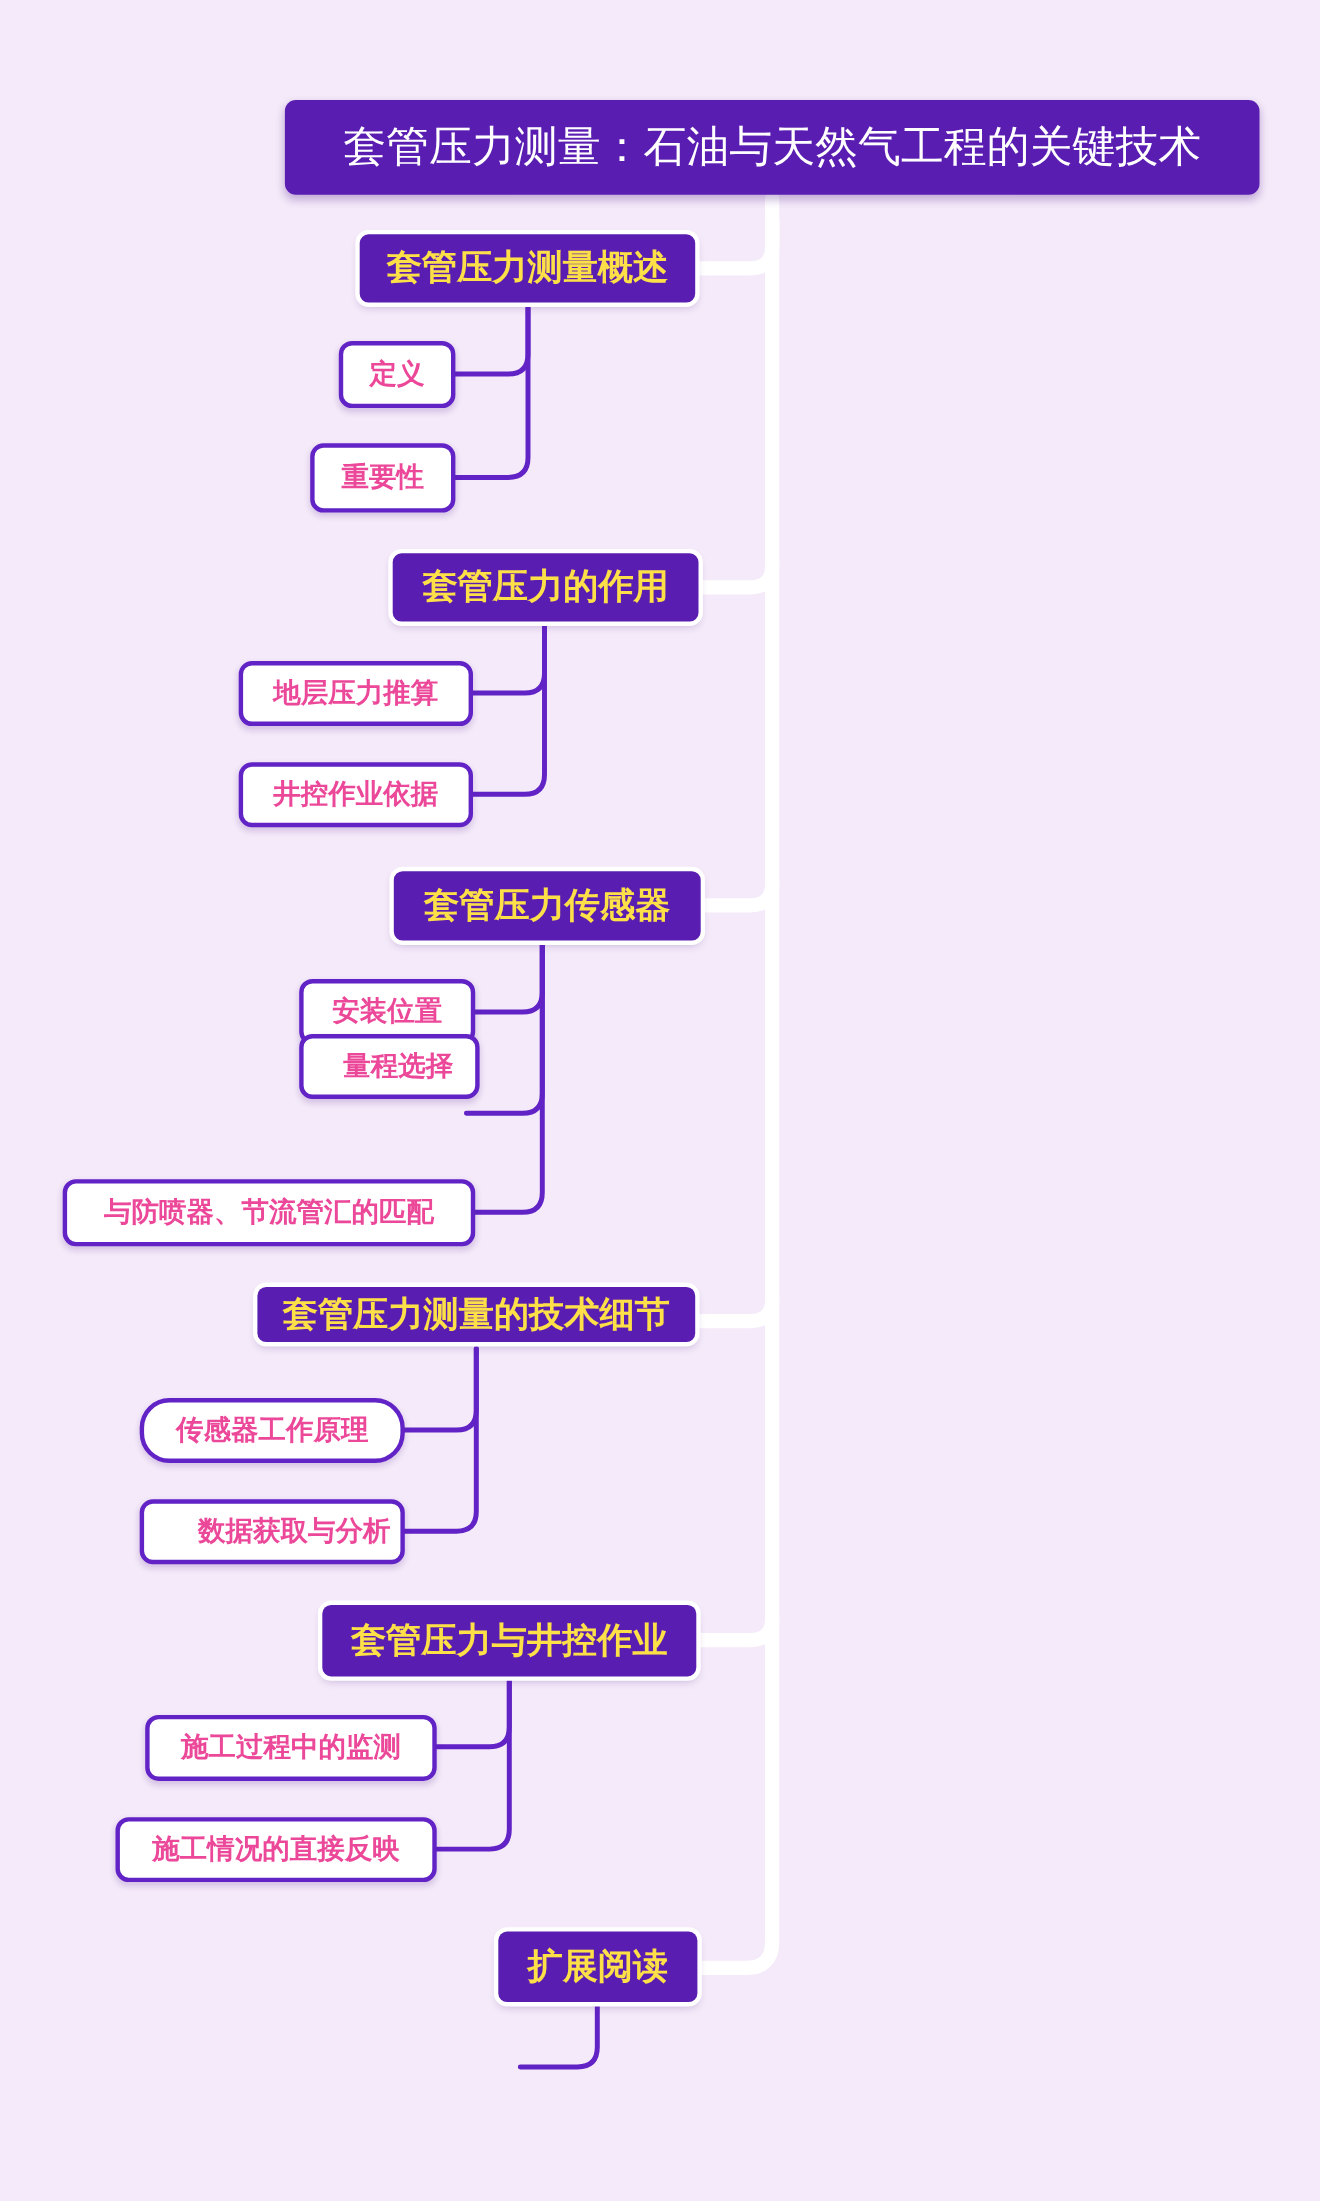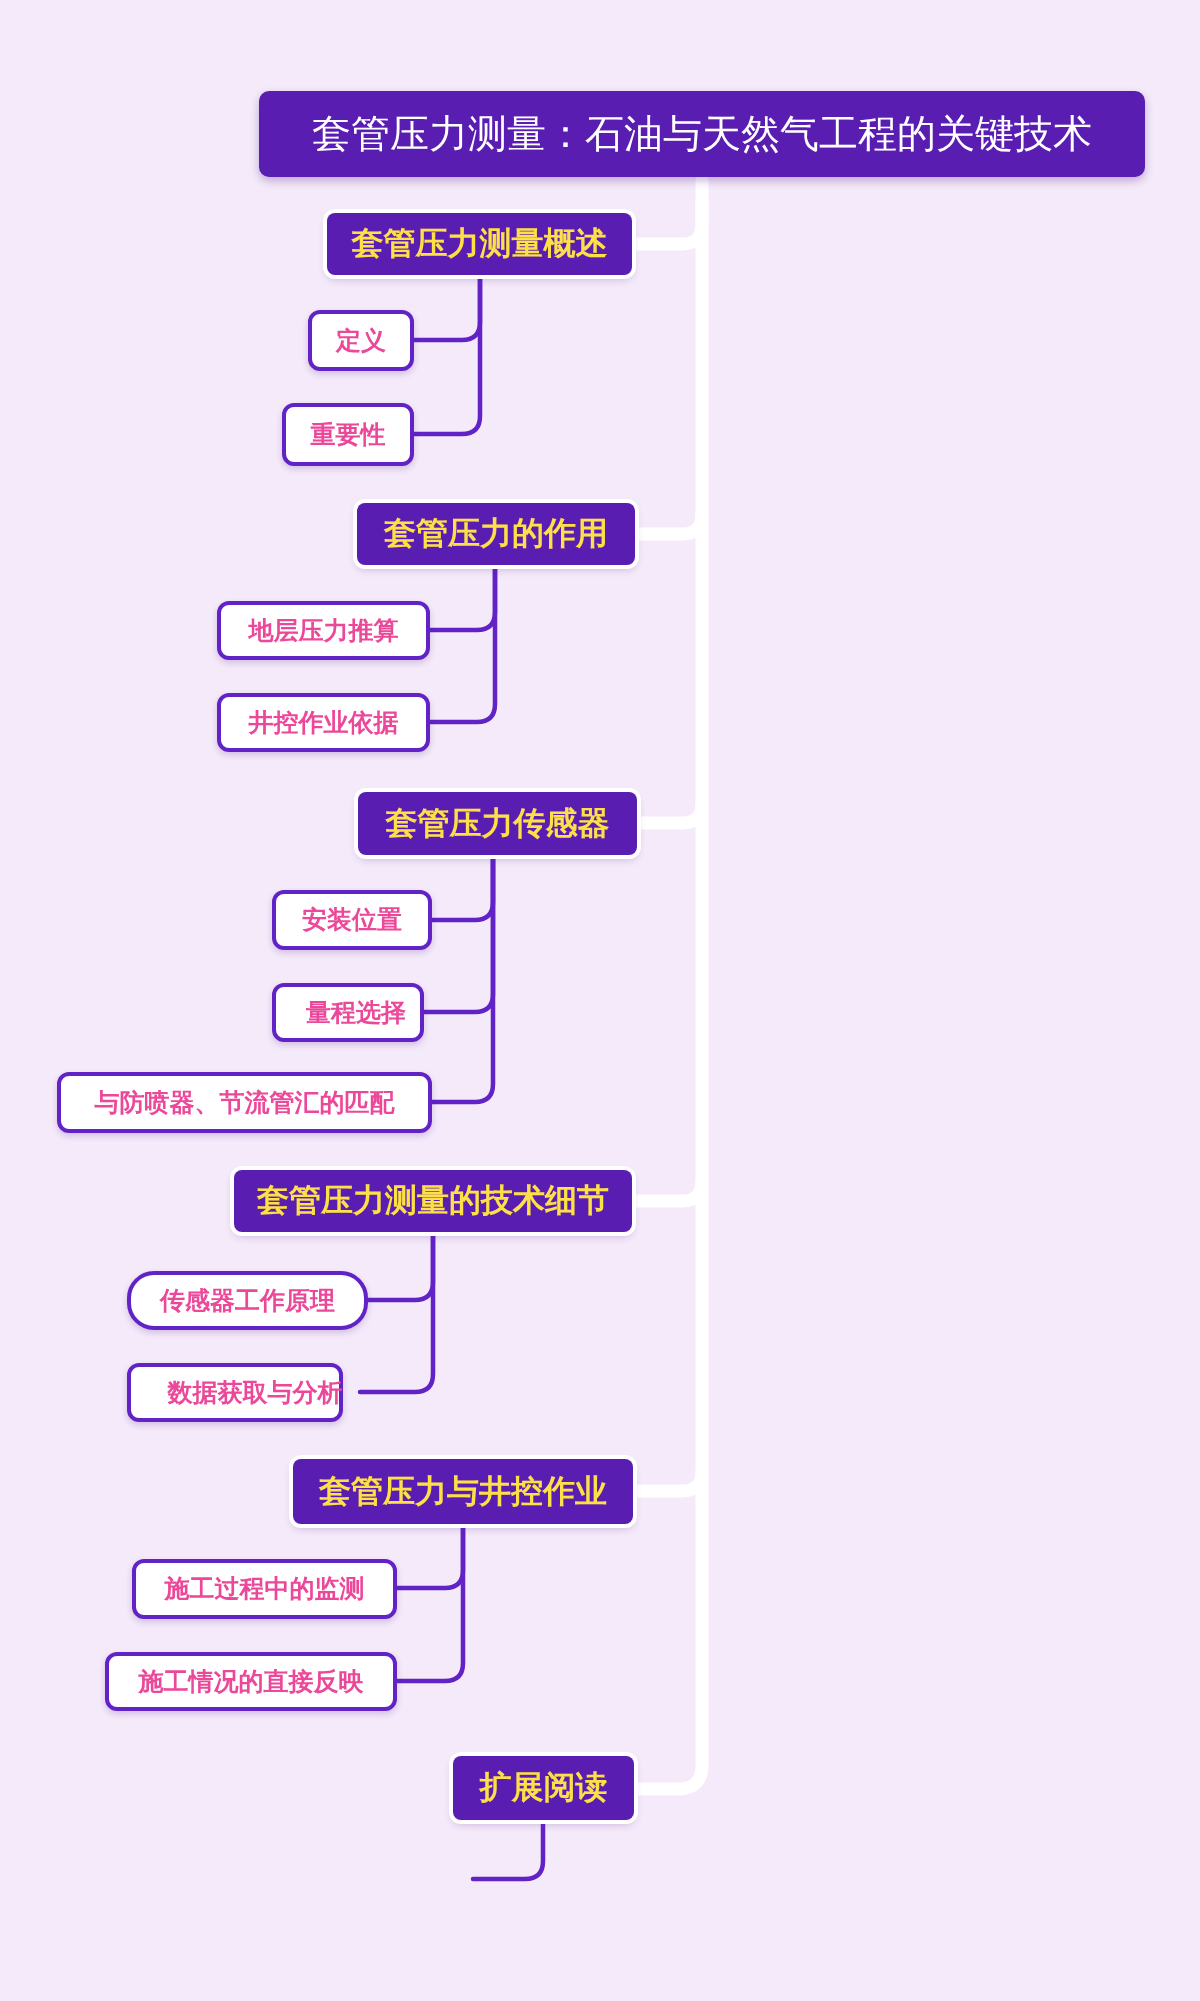--- a/index.html
+++ b/index.html
@@ -83,34 +83,34 @@
     <path class="purple-link" d="M390,1681 L445,1681 Q463,1681 463,1663 L463,1518"></path>
 
     <path class="purple-link" d="M473,1879 L525,1879 Q543,1879 543,1861 L543,1815"></path>
   </svg>
 
   <div class="node node-root" style="left:259px;top:91px;width:886px;height:86px;">套管压力测量：石油与天然气工程的关键技术</div>
 
   <div class="node node-branch" style="left:327px;top:213px;width:305px;height:62px;">套管压力测量概述</div>
   <div class="node node-branch" style="left:357px;top:503px;width:278px;height:62px;">套管压力的作用</div>
   <div class="node node-branch" style="left:358px;top:792px;width:279px;height:63px;">套管压力传感器</div>
-  <div class="node node-branch" style="left:234px;top:1170px;width:398px;height:62px;">套管压力测量的技术细节</div>
+  <div class="node node-branch" style="left:234px;top:1170px;width:398px;height:50px;">套管压力测量的技术细节</div>
   <div class="node node-branch" style="left:293px;top:1459px;width:340px;height:65px;">套管压力与井控作业</div>
   <div class="node node-branch" style="left:453px;top:1756px;width:181px;height:64px;">扩展阅读</div>
 
   <div class="node node-child" style="left:308px;top:310px;width:106px;height:61px;">定义</div>
   <div class="node node-child" style="left:282px;top:403px;width:132px;height:63px;">重要性</div>
 
   <div class="node node-child" style="left:217px;top:601px;width:213px;height:59px;">地层压力推算</div>
   <div class="node node-child" style="left:217px;top:693px;width:213px;height:59px;">井控作业依据</div>
 
   <div class="node node-child" style="left:272px;top:890px;width:160px;height:60px;">安装位置</div>
-  <div class="node node-child" style="left:272px;top:983px;width:152px;height:59px;padding-left:16px;">量程选择</div>
+  <div class="node node-child" style="left:272px;top:940px;width:164px;height:59px;padding-left:16px;">量程选择</div>
   <div class="node node-child" style="left:57px;top:1072px;width:375px;height:61px;">与防喷器、节流管汇的匹配</div>
 
   <div class="node node-child" style="left:127px;top:1271px;width:241px;height:59px;border-radius:27px;">传感器工作原理</div>
-  <div class="node node-child" style="left:127px;top:1363px;width:216px;height:59px;padding-left:40px;">数据获取与分析</div>
+  <div class="node node-child" style="left:127px;top:1363px;width:241px;height:59px;padding-left:40px;">数据获取与分析</div>
 
   <div class="node node-child" style="left:132px;top:1559px;width:265px;height:60px;">施工过程中的监测</div>
   <div class="node node-child" style="left:105px;top:1652px;width:292px;height:59px;">施工情况的直接反映</div>
 
 
 </div>
 
 </body></html>

